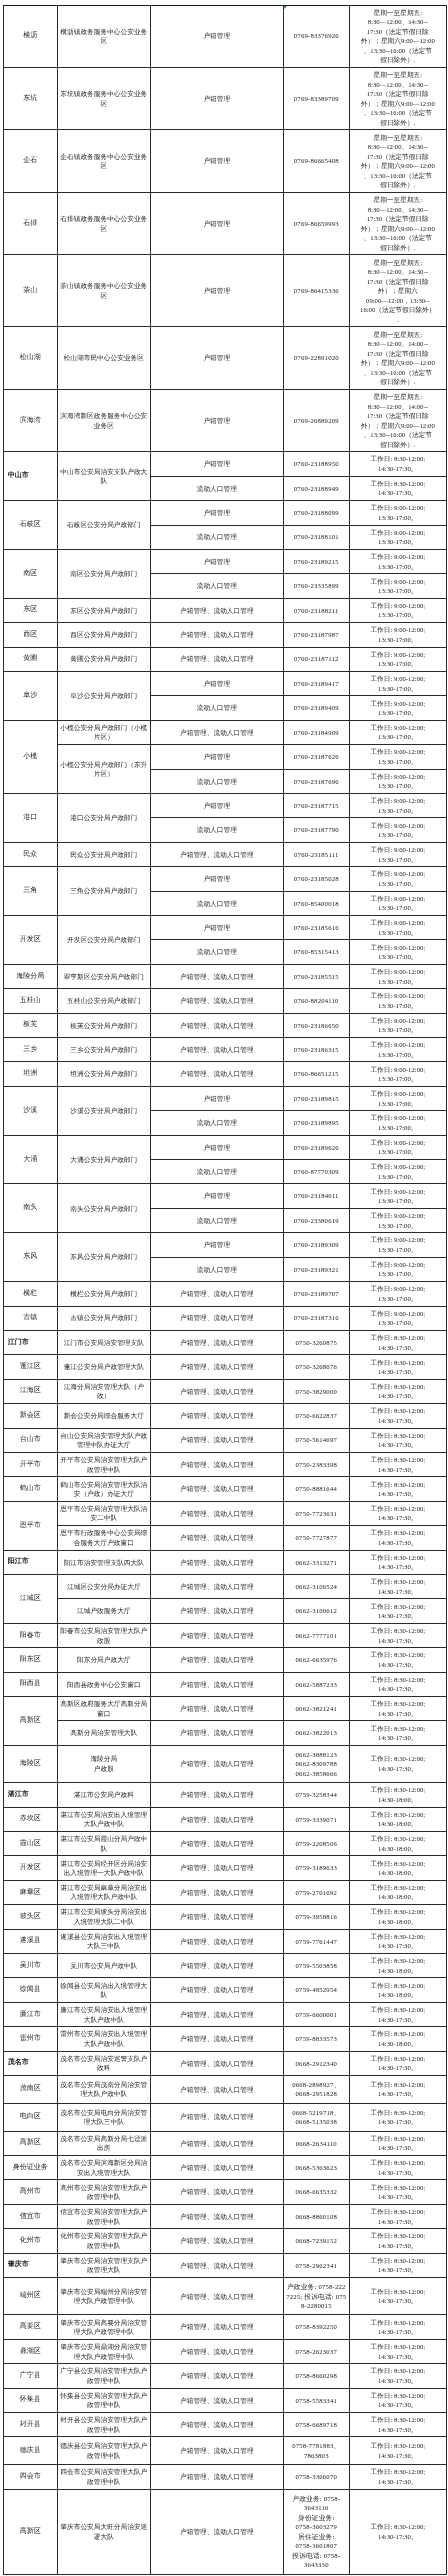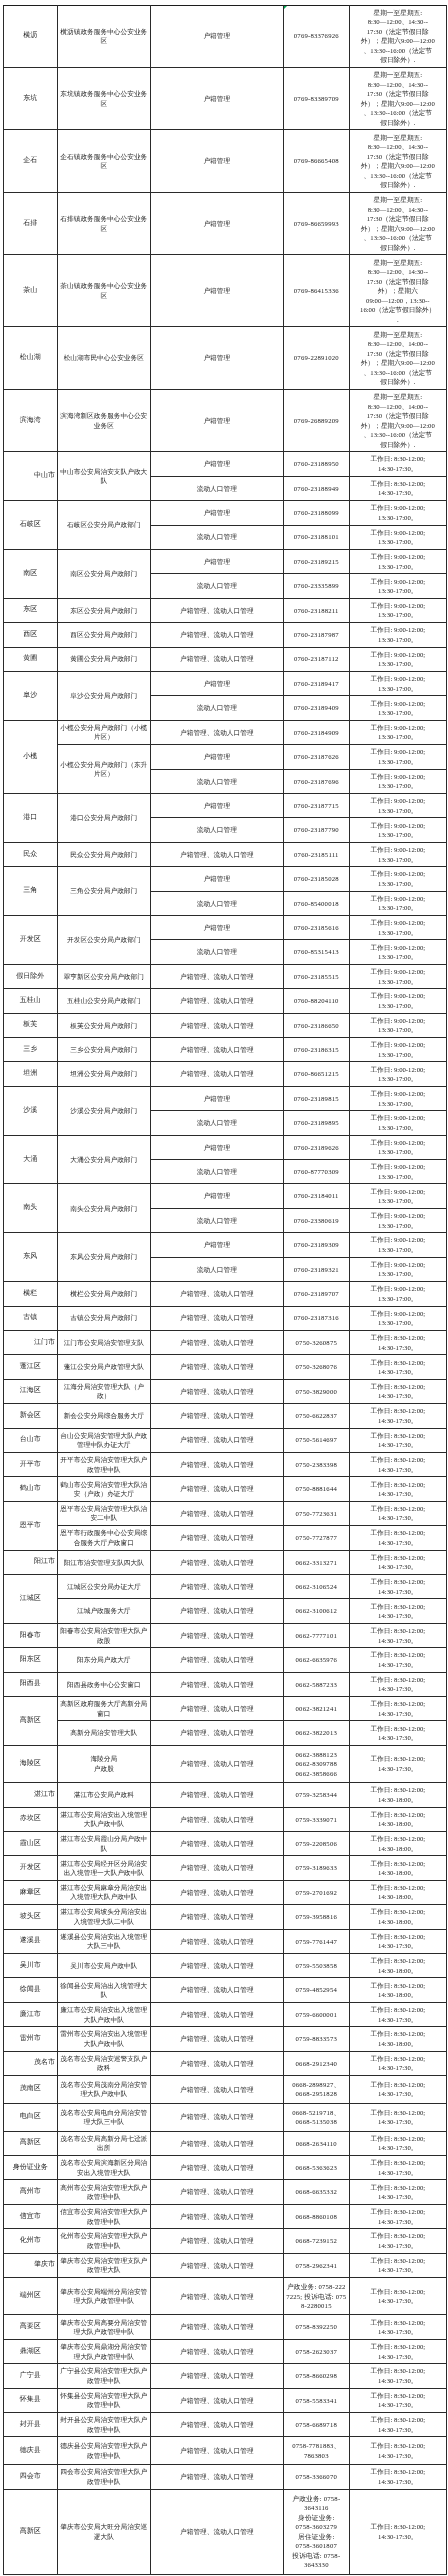--- a/index.html
+++ b/index.html
@@ -8,21 +8,21 @@
   table{border-collapse:collapse;width:443px;table-layout:fixed;border:1.1px solid #1c1c1c;}
   col.c-region{width:54px;}
   col.c-office{width:93px;}
   col.c-service{width:133px;}
   col.c-phone{width:66px;}
   col.c-hours{width:97px;}
   td{border:0.6px solid #2a2a2a;font-size:6.7px;line-height:1.42;text-align:center;
      vertical-align:middle;padding:3.9px 1.7px;white-space:pre-line;word-break:break-all;}
   tr.group-start td{border-top:1.1px solid #1c1c1c;}
   td.region-cell{font-size:7px;}
-  td.region-cell.city{font-weight:normal;text-align:right;padding-left:4px;}
+  td.region-cell.city{font-weight:bold;text-align:left;padding-left:4px;}
   td.office-cell{padding:2.2px 1.1px;}
   td.phone-cell{position:relative;letter-spacing:0.2px;font-family:"Liberation Serif","DejaVu Serif",serif;}
   td.hours-cell{padding:2.2px 1.1px;}
   .flag{position:absolute;top:0;left:0;width:0;height:0;
         border-top:3.4px solid #00a651;border-right:3.4px solid transparent;}
 </style>
 </head>
 <body>
 
 <div class="table-wrap">
@@ -265,21 +265,21 @@
           <td class="hours-cell">工作日: 9:00-12:00;
 13:30-17:00。</td>
         </tr>
         <tr>
           <td class="service-cell">流动人口管理</td>
           <td class="phone-cell">0760-85315413</td>
           <td class="hours-cell">工作日: 9:00-12:00;
 13:30-17:00。</td>
         </tr>
         <tr class="group-start">
-          <td class="region-cell" rowspan="1">假日除外</td>
+          <td class="region-cell" rowspan="1">海陵分局</td>
           <td class="office-cell" rowspan="1">翠亨新区公安分局户政部门</td>
           <td class="service-cell">户籍管理、流动人口管理</td>
           <td class="phone-cell">0760-23185515</td>
           <td class="hours-cell">工作日: 9:00-12:00;
 13:30-17:00。</td>
         </tr>
         <tr class="group-start">
           <td class="region-cell" rowspan="1">五桂山</td>
           <td class="office-cell" rowspan="1">五桂山公安分局户政部门</td>
           <td class="service-cell">户籍管理、流动人口管理</td>

